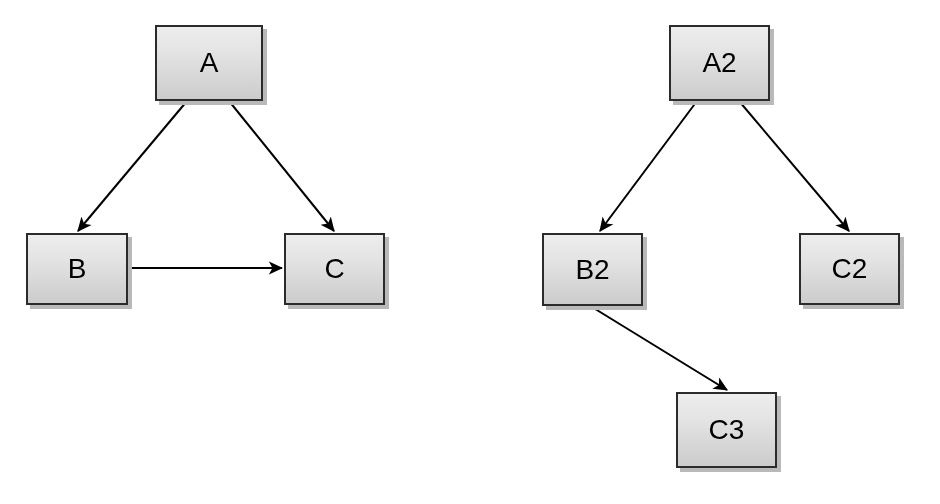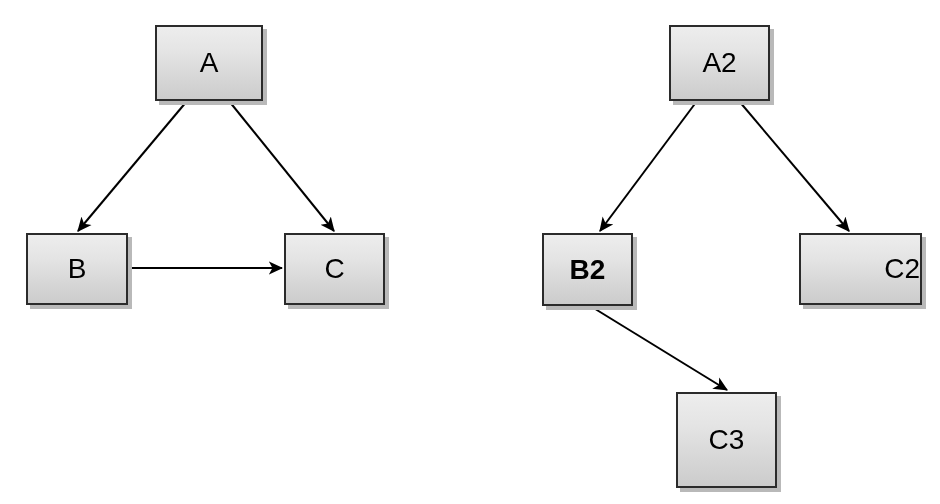--- a/index.html
+++ b/index.html
@@ -73,24 +73,24 @@
       </div>
       <div class="node" style="left: 26px; top: 233px; width: 102px; height: 72px;">
         <span class="node-label">B</span>
       </div>
       <div class="node" style="left: 284px; top: 233px; width: 101px; height: 72px;">
         <span class="node-label">C</span>
       </div>
       <div class="node" style="left: 669px; top: 25px; width: 101px; height: 76px; justify-content: center;">
         <span class="node-label">A2</span>
       </div>
-      <div class="node" style="left: 542px; top: 233px; width: 91px; height: 73px; font-weight: bold;">
+      <div class="node" style="left: 542px; top: 233px; width: 101px; height: 73px;">
         <span class="node-label">B2</span>
       </div>
-      <div class="node" style="left: 799px; top: 233px; width: 123px; height: 72px; justify-content: flex-end;">
+      <div class="node" style="left: 799px; top: 233px; width: 101px; height: 72px;">
         <span class="node-label">C2</span>
       </div>
-      <div class="node" style="left: 676px; top: 392px; width: 101px; height: 96px;">
+      <div class="node" style="left: 676px; top: 392px; width: 101px; height: 76px;">
         <span class="node-label">C3</span>
       </div>
     </div>
 
 </div>
 
 </body></html>

